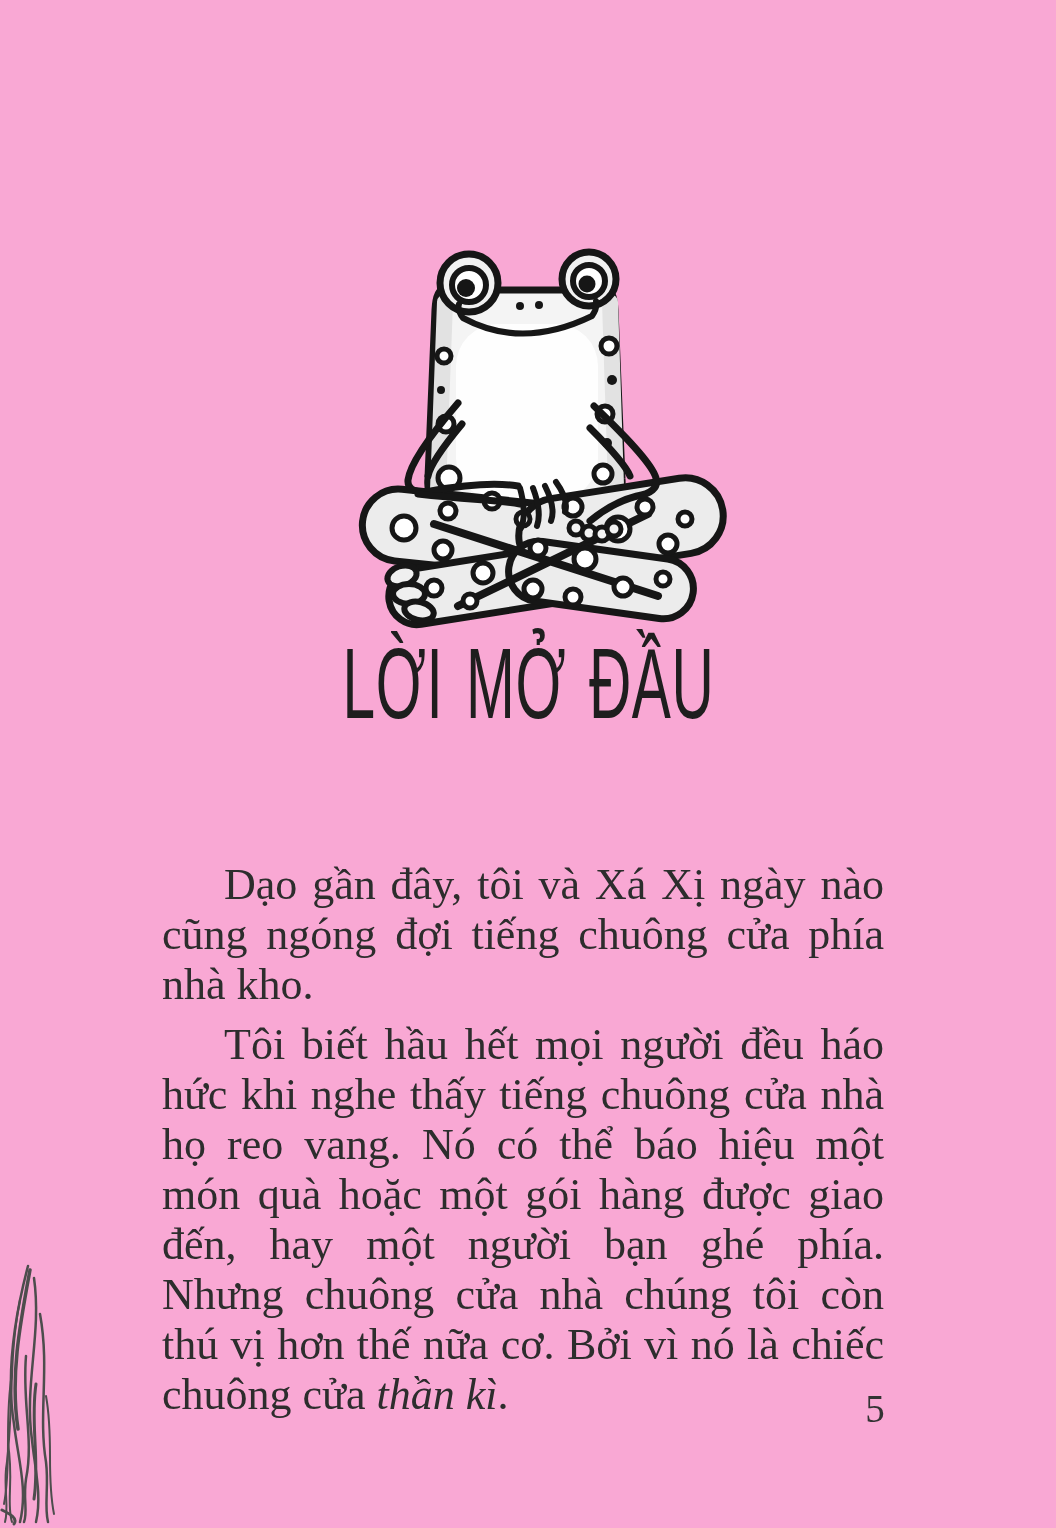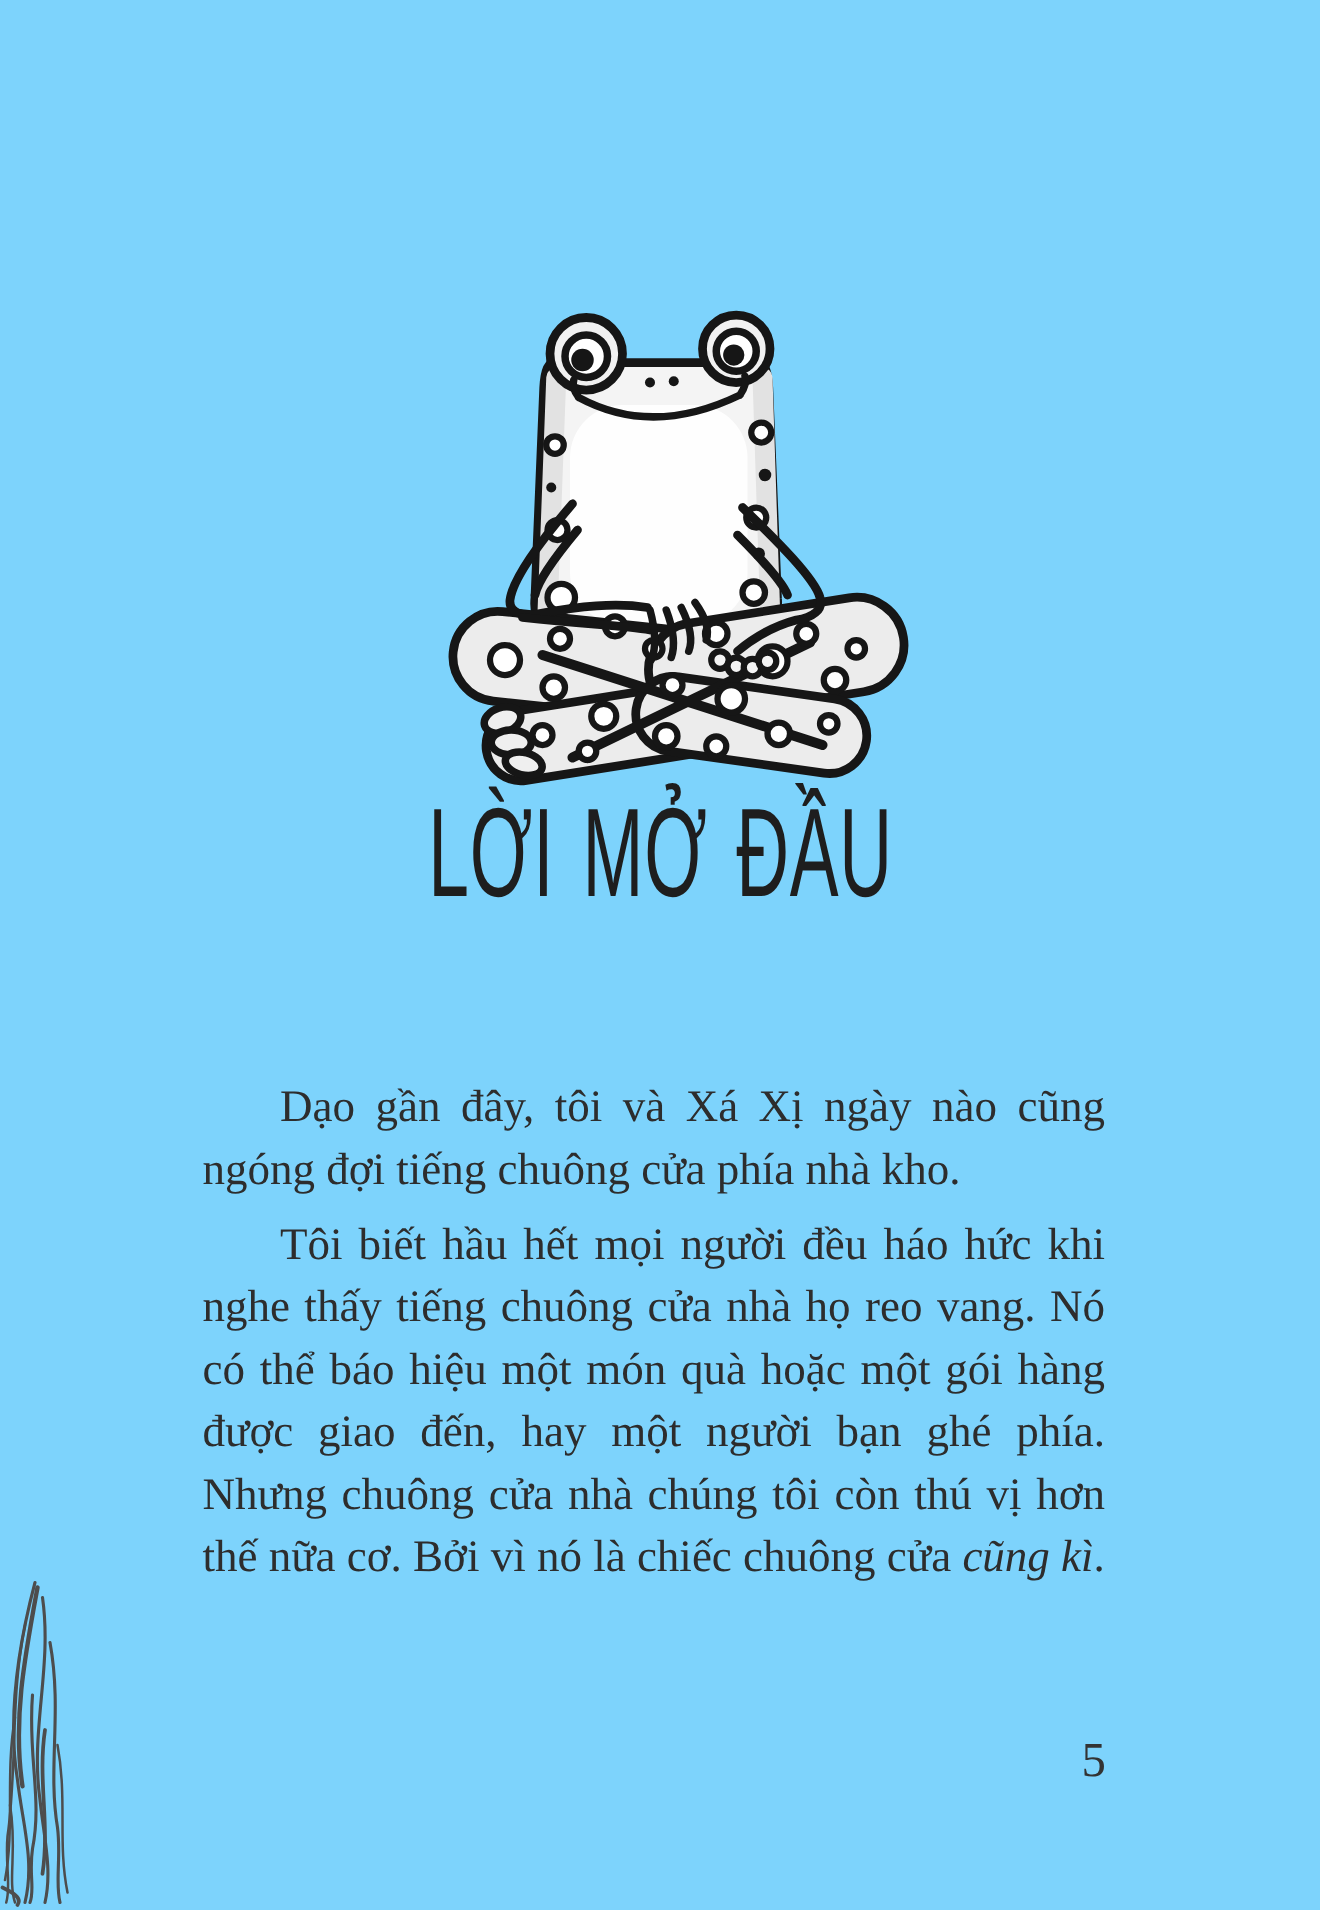--- a/index.html
+++ b/index.html
@@ -1,19 +1,19 @@
 <!DOCTYPE html>
 <html><head>
 <meta charset="utf-8">
 <style>
   html,body{margin:0;padding:0;background:#777;}
   #page{
     position:relative;
     width:1056px;height:1528px;
-    background:#7dd3fc;
+    background:#f9a8d4;
     overflow:hidden;
     font-family:"Liberation Serif", serif;
     color:#2c2c2c;
     margin:0 auto;
   }
   
   #frog{
     position:absolute;left:322px;top:228px;
     width:444px;height:408px;
   }
@@ -30,21 +30,21 @@
     color:#1e1e1e;
     letter-spacing:1px;
     word-spacing:10px;
     transform:scaleX(0.58);
     transform-origin:50% 50%;
     white-space:nowrap;
   }
   
   #body-text{
     position:absolute;left:162px;top:860px;width:722px;
-    font-size:36px;line-height:50px;
+    font-size:44px;line-height:50px;
     text-align:justify;
     color:#2d2d2d;
   }
   #body-text p{margin:0;text-indent:62px;}
   #body-text p + p{margin-top:10px;}
   #body-text .it{font-style:italic;}
   
   #page-number{
     position:absolute;left:843px;top:1386px;width:64px;
     text-align:center;
@@ -153,21 +153,21 @@
       </g>
     </g>
   </svg>
 
   <div id="heading-wrap">
     <span id="heading">LỜI MỞ ĐẦU</span>
   </div>
 
   <div id="body-text">
     <p><span>Dạo gần đây, tôi và Xá Xị ngày nào cũng ngóng đợi tiếng chuông cửa phía nhà kho.</span></p>
-    <p><span>Tôi biết hầu hết mọi người đều háo hức khi nghe thấy tiếng chuông cửa nhà họ reo vang. Nó có thể báo hiệu một món quà hoặc một gói hàng được giao đến, hay một người bạn ghé phía. Nhưng chuông cửa nhà chúng tôi còn thú vị hơn thế nữa cơ. Bởi vì nó là chiếc chuông cửa </span><span class="it">cũng kì</span><span>.</span></p>
+    <p><span>Tôi biết hầu hết mọi người đều háo hức khi nghe thấy tiếng chuông cửa nhà họ reo vang. Nó có thể báo hiệu một món quà hoặc một gói hàng được giao đến, hay một người bạn ghé phía. Nhưng chuông cửa nhà chúng tôi còn thú vị hơn thế nữa cơ. Bởi vì nó là chiếc chuông cửa </span><span class="it">thần kì</span><span>.</span></p>
   </div>
 
   <div id="page-number">5</div>
 
   <svg id="leaf" viewBox="0 0 66 264" xmlns="http://www.w3.org/2000/svg" aria-hidden="true">
     <g fill="none" stroke="#4d4d4d" stroke-linecap="round">
       <path d="M28,2 C14,55 6,110 14,160 C18,195 28,225 20,258" stroke-width="2.5"></path>
       <path d="M30,6 C20,60 10,112 18,165" stroke-width="3.5"></path>
       <path d="M34,14 C42,70 24,120 32,176 C35,205 42,232 36,258" stroke-width="2.5"></path>
       <path d="M20,36 C8,95 14,150 6,205 C4,228 9,244 5,258" stroke-width="2"></path>

